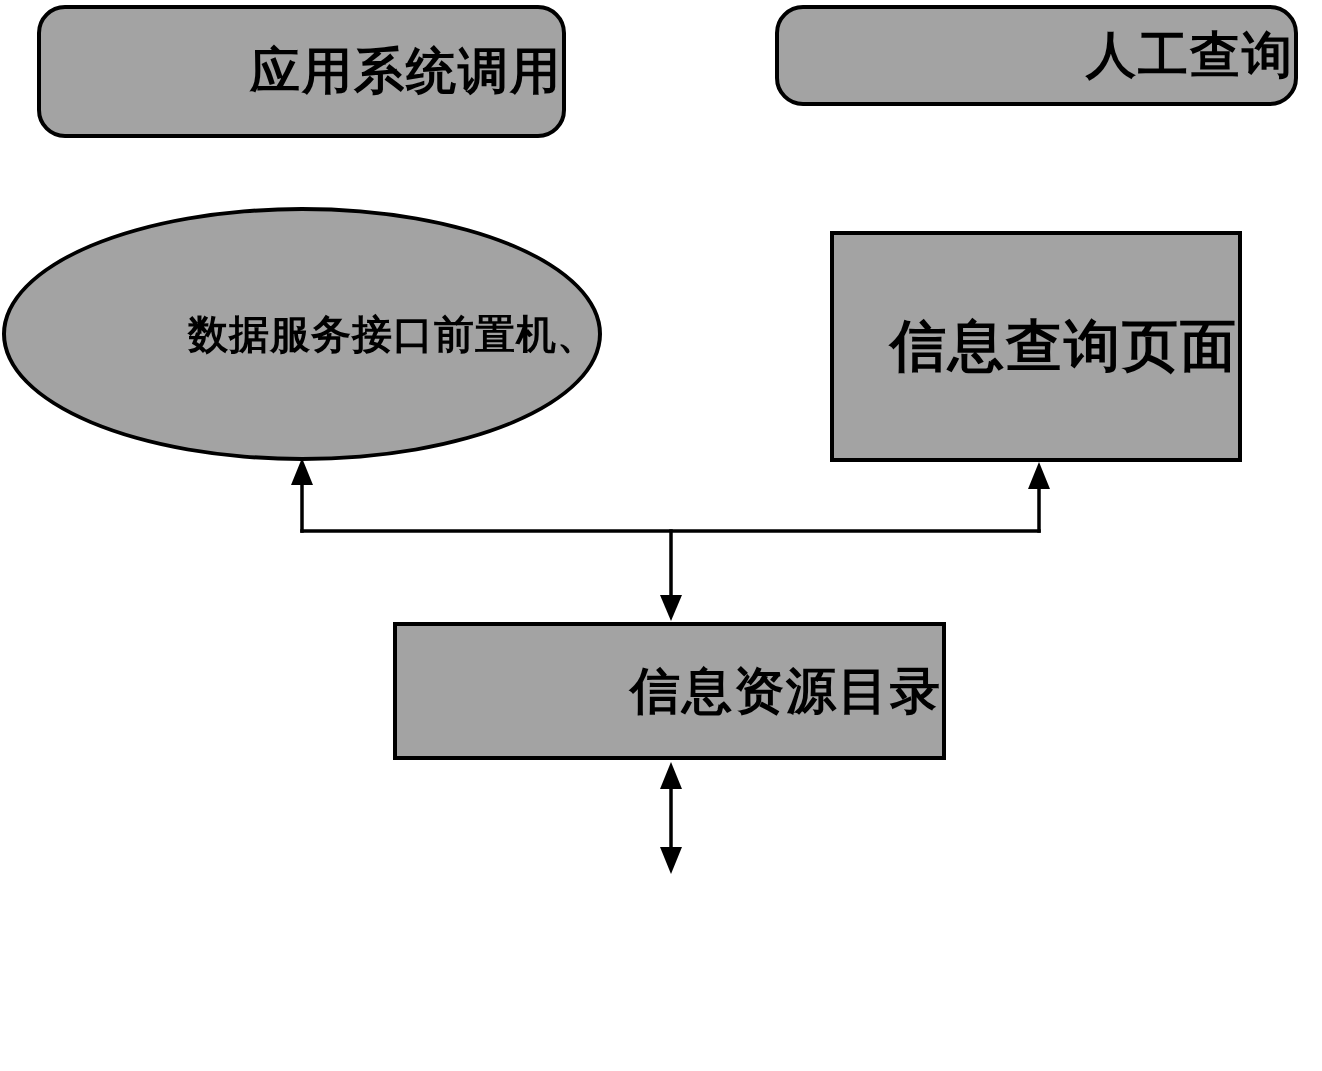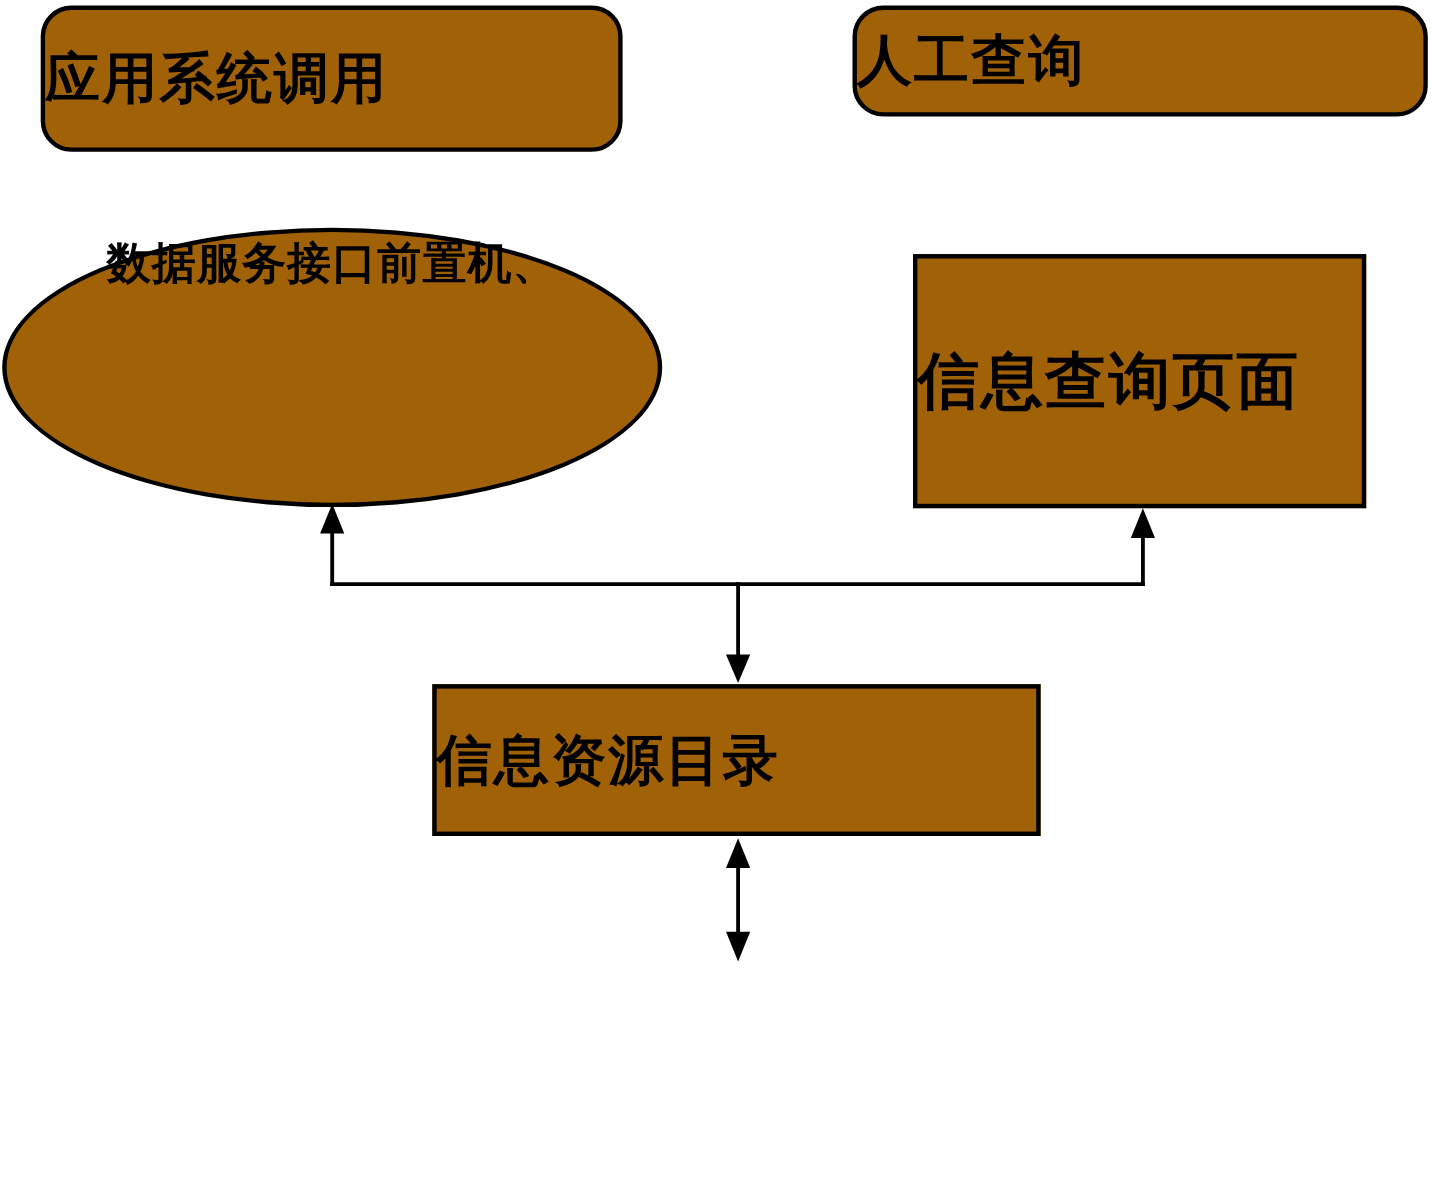--- a/index.html
+++ b/index.html
@@ -13,35 +13,35 @@
     height: 1071px;
     background: #ffffff;
     font-family: "Liberation Sans", sans-serif;
     color: #000000;
     overflow: hidden;
   }
   .node {
     position: absolute;
     display: flex;
     align-items: center;
-    justify-content: flex-start;
+    justify-content: flex-end;
     box-sizing: border-box;
-    background: #a16207;
+    background: #a3a3a3;
     border: 4px solid #000000;
     text-align: center;
     font-weight: 600;
     letter-spacing: 2px;
   }
   .rounded {
     border-radius: 28px;
     font-size: 50px;
   }
   .ellipse {
     border-radius: 50%;
-    flex-direction: column;
+    flex-direction: row;
     font-size: 40px;
     font-weight: 600;
     line-height: 1.45;
     letter-spacing: 1px;
     gap: 26px;
   }
   .ellipse .latin-line {
     font-family: "DejaVu Sans Mono", "Liberation Mono", monospace;
     font-weight: 600;
     letter-spacing: 2px;

